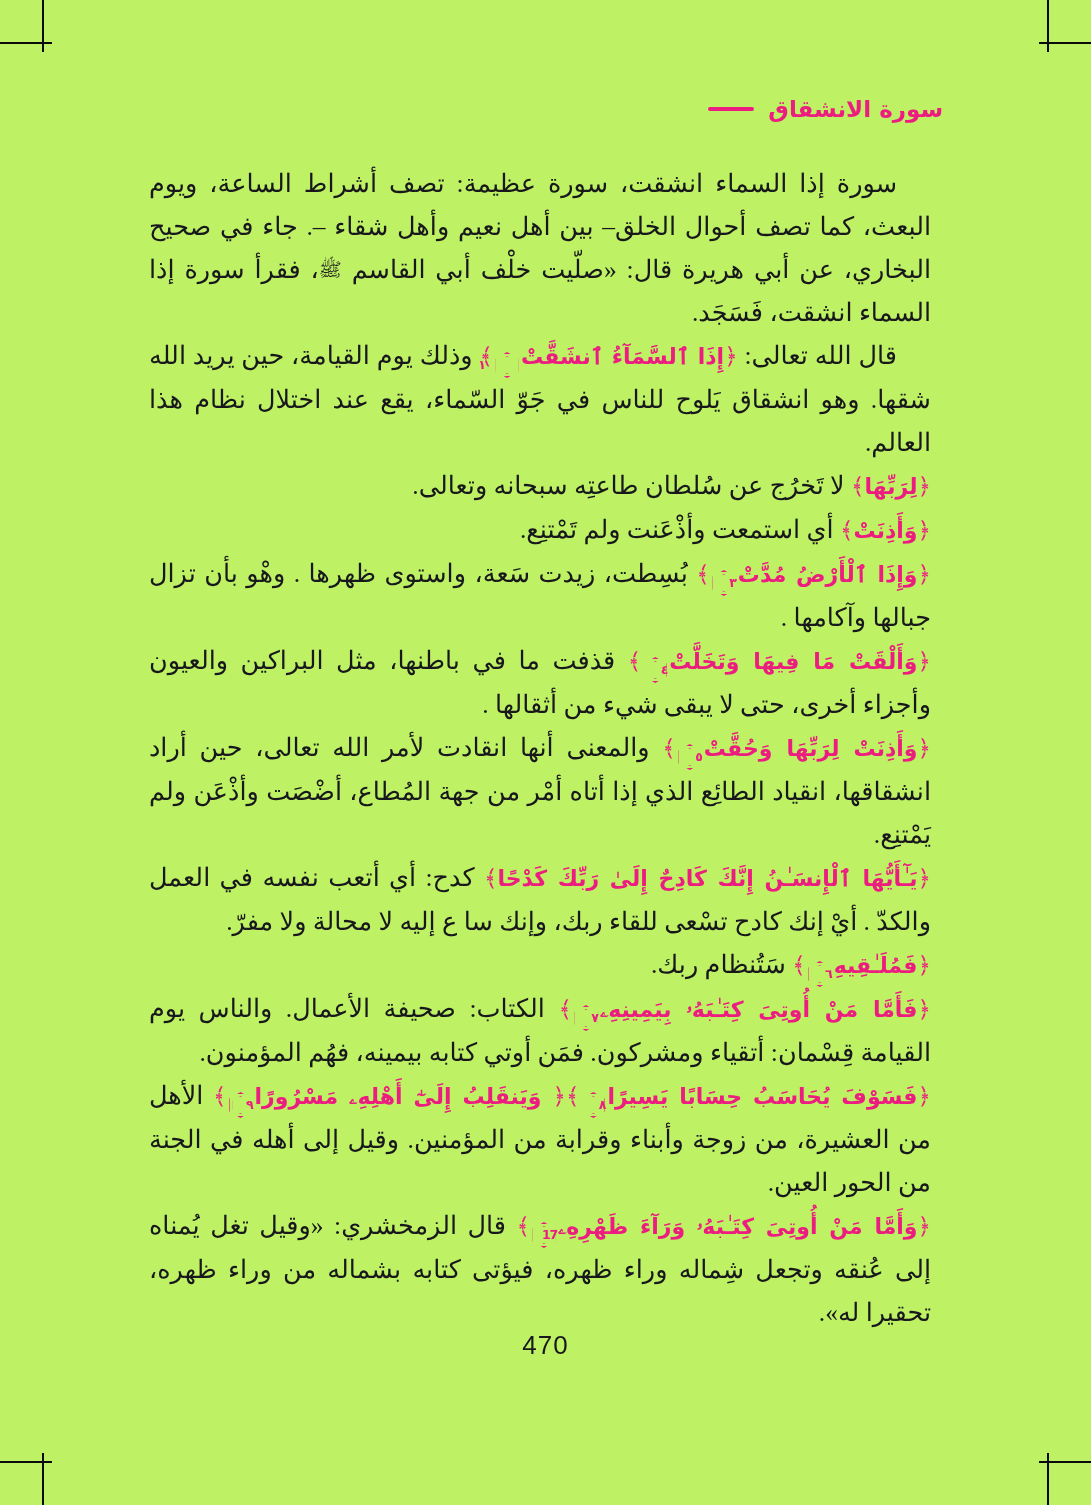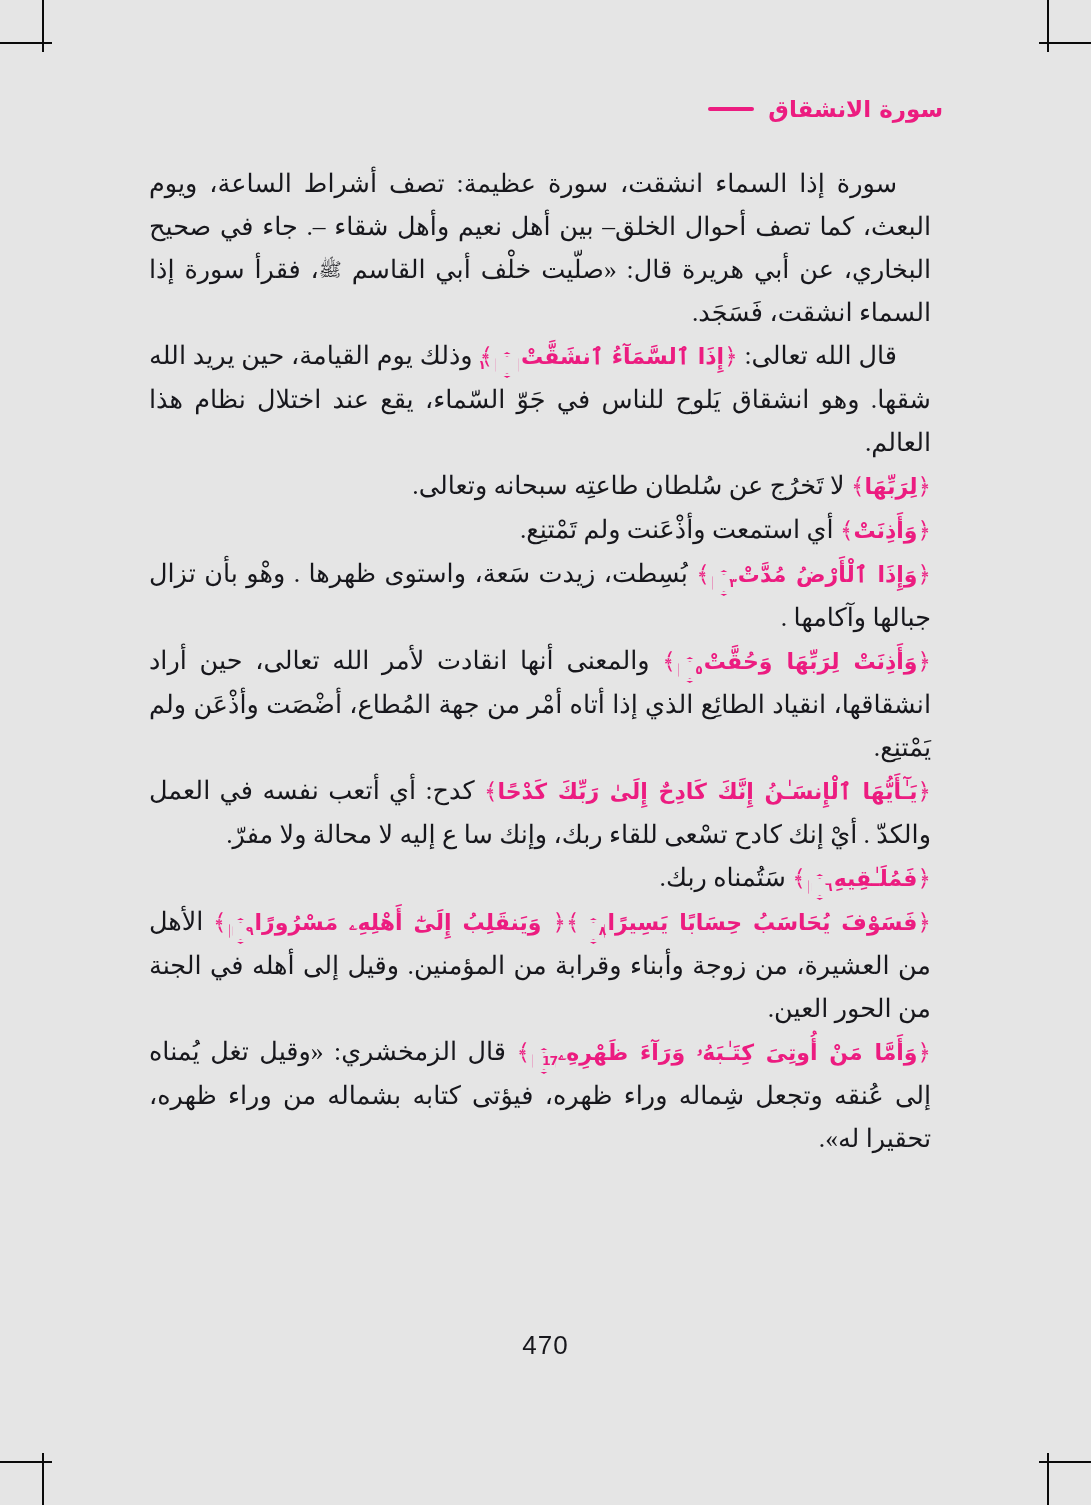--- a/index.html
+++ b/index.html
@@ -5,21 +5,21 @@
   html, body {
     margin: 0;
     padding: 0;
     background: #ffffff;
   }
 
   .page {
     position: relative;
     width: 1091px;
     height: 1505px;
-    background: #e5e5e5;
+    background: #bef264;
     overflow: hidden;
     font-family: "Liberation Serif", "DejaVu Serif", serif;
   }
 
   
   .crop { position: absolute; background: #0a0a0a; }
   .crop.v { width: 2px; height: 52px; }
   .crop.h { height: 2px; width: 52px; }
 
   .crop-tl-v { top: 0;    left: 42px; }
@@ -169,22 +169,24 @@
     <span class="rh-title">سورة الانشقاق</span>
     <span class="rh-rule"></span>
   </div>
 
   <div class="body-text" id="body-text">
       <p class="para indent last-right"><span>سورة إذا السماء انشقت، سورة عظيمة: تصف أشراط الساعة، ويوم البعث، كما تصف أحوال الخلق– بين أهل نعيم وأهل شقاء –. جاء في صحيح البخاري، عن أبي هريرة  قال: «صلّيت خلْف أبي القاسم </span><span class="salla">ﷺ</span><span>، فقرأ سورة إذا السماء انشقت، فَسَجَد.</span></p>
       <p class="para indent last-right"><span>قال الله تعالى:  </span><span class="quran"><span class="qbr">﴿</span><span>إِذَا ٱلسَّمَآءُ ٱنشَقَّتْ</span><span class="ayah-mark"><span class="ayah-num">١</span></span><span class="qbr">﴾</span></span><span> وذلك يوم القيامة، حين يريد الله شقها. وهو انشقاق يَلوح للناس في جَوّ السّماء، يقع عند اختلال نظام هذا العالم.</span></p>
       <p class="para last-right"><span class="quran"><span class="qbr">﴿</span><span>لِرَبِّهَا</span><span class="qbr">﴾</span></span><span> لا تَخرُج عن سُلطان طاعتِه سبحانه وتعالى.</span></p>
       <p class="para last-right"><span class="quran"><span class="qbr">﴿</span><span>وَأَذِنَتْ</span><span class="qbr">﴾</span></span><span> أي استمعت وأذْعَنت ولم تَمْتنِع.</span></p>
       <p class="para last-right"><span class="quran"><span class="qbr">﴿</span><span>وَإِذَا ٱلْأَرْضُ مُدَّتْ</span><span class="ayah-mark"><span class="ayah-num">٣</span></span><span class="qbr">﴾</span></span><span> بُسِطت، زيدت سَعة، واستوى ظهرها . وهْو بأن تزال جبالها وآكامها .</span></p>
+      <p class="para last-right"><span class="quran"><span class="qbr">﴿</span><span>وَأَلْقَتْ مَا فِيهَا وَتَخَلَّتْ</span><span class="ayah-mark"><span class="ayah-num">٤</span></span><span class="qbr">﴾</span></span><span> قذفت ما  في باطنها، مثل البراكين والعيون وأجزاء أخرى، حتى لا يبقى شيء من أثقالها .</span></p>
       <p class="para last-right"><span class="quran"><span class="qbr">﴿</span><span>وَأَذِنَتْ لِرَبِّهَا وَحُقَّتْ</span><span class="ayah-mark"><span class="ayah-num">٥</span></span><span class="qbr">﴾</span></span><span> والمعنى أنها انقادت لأمر الله تعالى، حين أراد انشقاقها، انقياد الطائِع الذي إذا أتاه أمْر من جهة المُطاع، أضْصَت وأذْعَن ولم يَمْتنِع.</span></p>
       <p class="para last-right"><span class="quran"><span class="qbr">﴿</span><span>يَـٰٓأَيُّهَا ٱلْإِنسَـٰنُ إِنَّكَ كَادِحٌ إِلَىٰ رَبِّكَ كَدْحًا</span><span class="qbr">﴾</span></span><span> كدح: أي أتعب نفسه في العمل والكدّ . أيْ إنك كادح تسْعى للقاء ربك، وإنك سا ع إليه لا محالة ولا مفرّ.</span></p>
-      <p class="para last-right"><span class="quran"><span class="qbr">﴿</span><span>فَمُلَـٰقِيهِ</span><span class="ayah-mark"><span class="ayah-num">٦</span></span><span class="qbr">﴾</span></span><span> سَتُمناه ربك.</span></p>
+      <p class="para last-right"><span class="quran"><span class="qbr">﴿</span><span>فَمُلَـٰقِيهِ</span><span class="ayah-mark"><span class="ayah-num">٦</span></span><span class="qbr">﴾</span></span><span> سَتُنظام ربك.</span></p>
+      <p class="para last-right"><span class="quran"><span class="qbr">﴿</span><span>فَأَمَّا مَنْ أُوتِىَ كِتَـٰبَهُۥ بِيَمِينِهِۦ</span><span class="ayah-mark"><span class="ayah-num">٧</span></span><span class="qbr">﴾</span></span><span> الكتاب: صحيفة الأعمال. والناس يوم القيامة قِسْمان: أتقياء ومشركون. فمَن أوتي كتابه بيمينه، فهُم المؤمنون.</span></p>
       <p class="para last-right"><span class="quran"><span class="qbr">﴿</span><span>فَسَوْفَ يُحَاسَبُ حِسَابًا يَسِيرًا</span><span class="ayah-mark"><span class="ayah-num">٨</span></span><span class="qbr">﴾</span></span><span class="quran"><span class="qbr">﴿</span><span> وَيَنقَلِبُ إِلَىٰٓ أَهْلِهِۦ مَسْرُورًا</span><span class="ayah-mark"><span class="ayah-num">٩</span></span><span class="qbr">﴾</span></span><span> الأهل من العشيرة، من زوجة وأبناء وقرابة من المؤمنين. وقيل إلى أهله في الجنة من الحور العين.</span></p>
       <p class="para last-right"><span class="quran"><span class="qbr">﴿</span><span>وَأَمَّا مَنْ أُوتِىَ كِتَـٰبَهُۥ وَرَآءَ ظَهْرِهِۦ</span><span class="ayah-mark"><span class="ayah-num">17</span></span><span class="qbr">﴾</span></span><span> قال الزمخشري: «وقيل تغل يُمناه إلى عُنقه وتجعل شِماله وراء ظهره، فيؤتى كتابه بشماله من وراء ظهره، تحقيرا له».</span></p>
     </div>
 
   <div class="folio">470</div>
 
 </div>
 
 </body></html>

